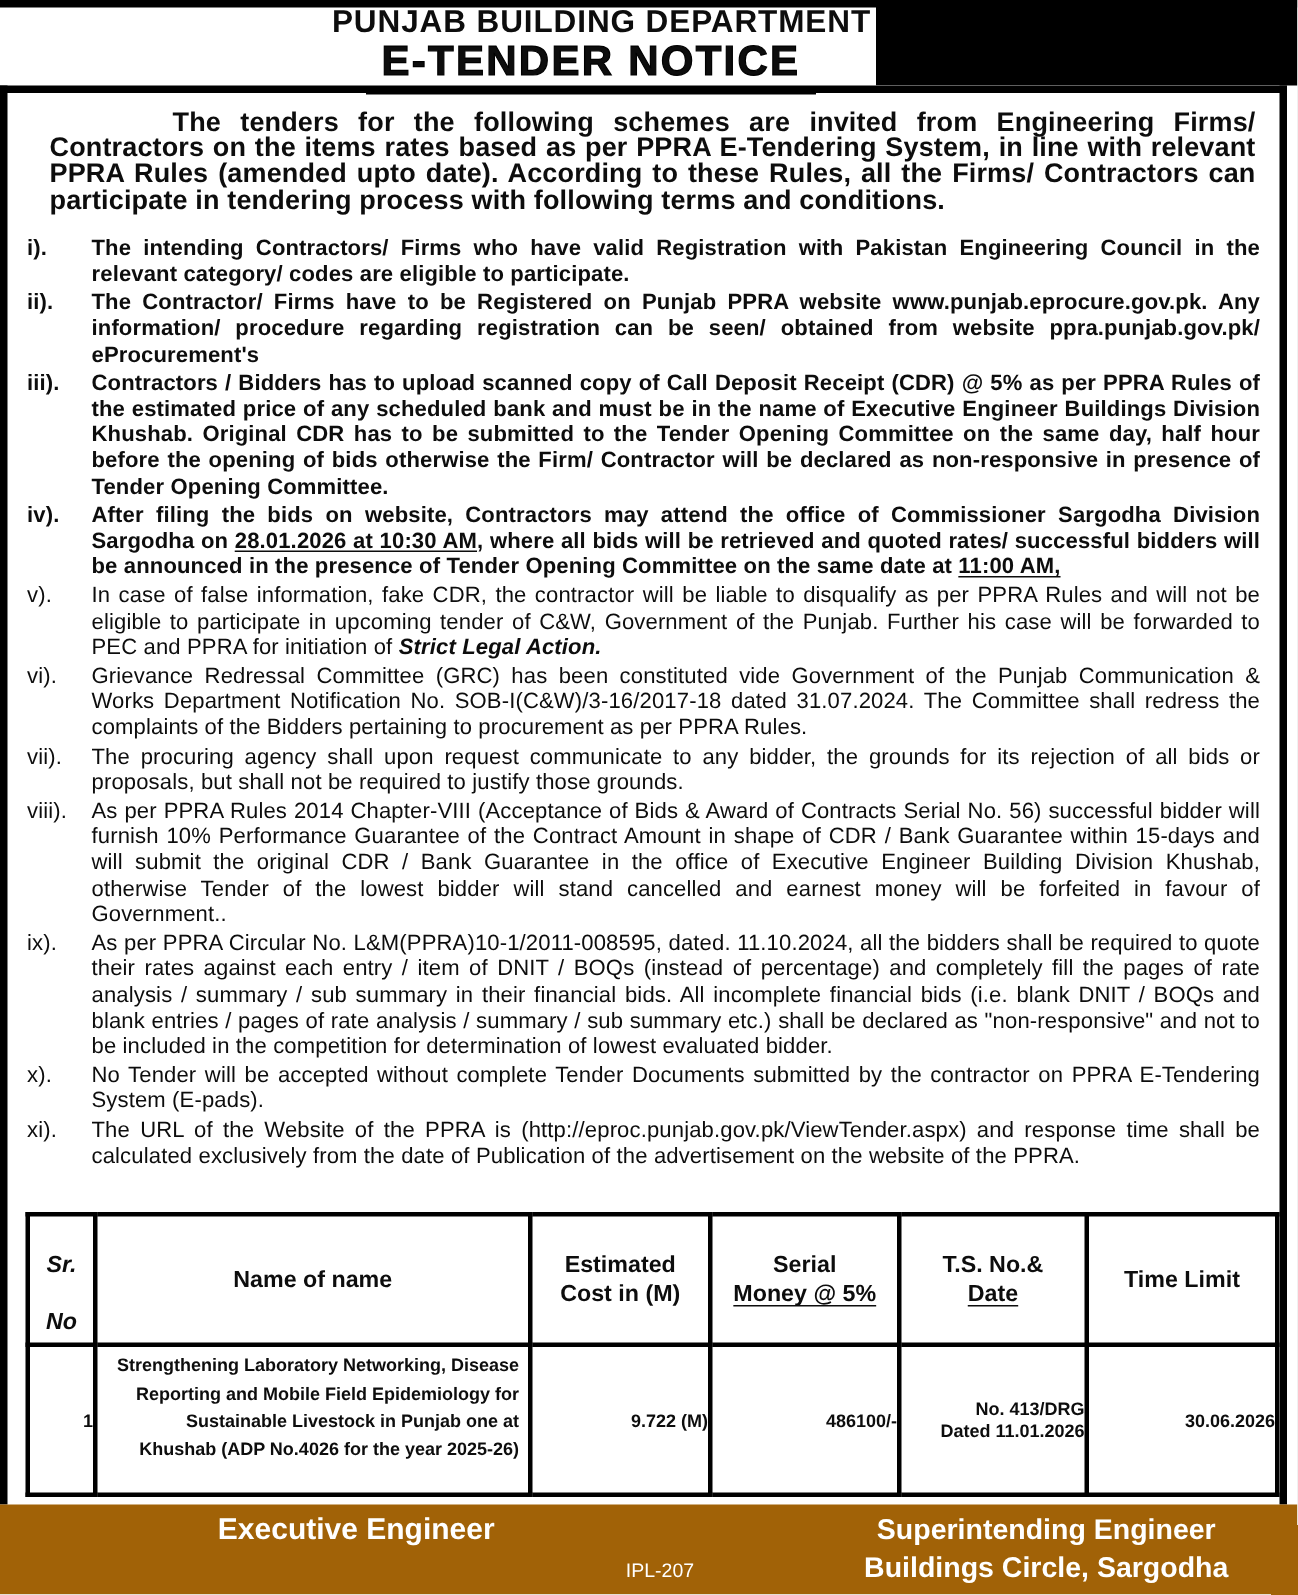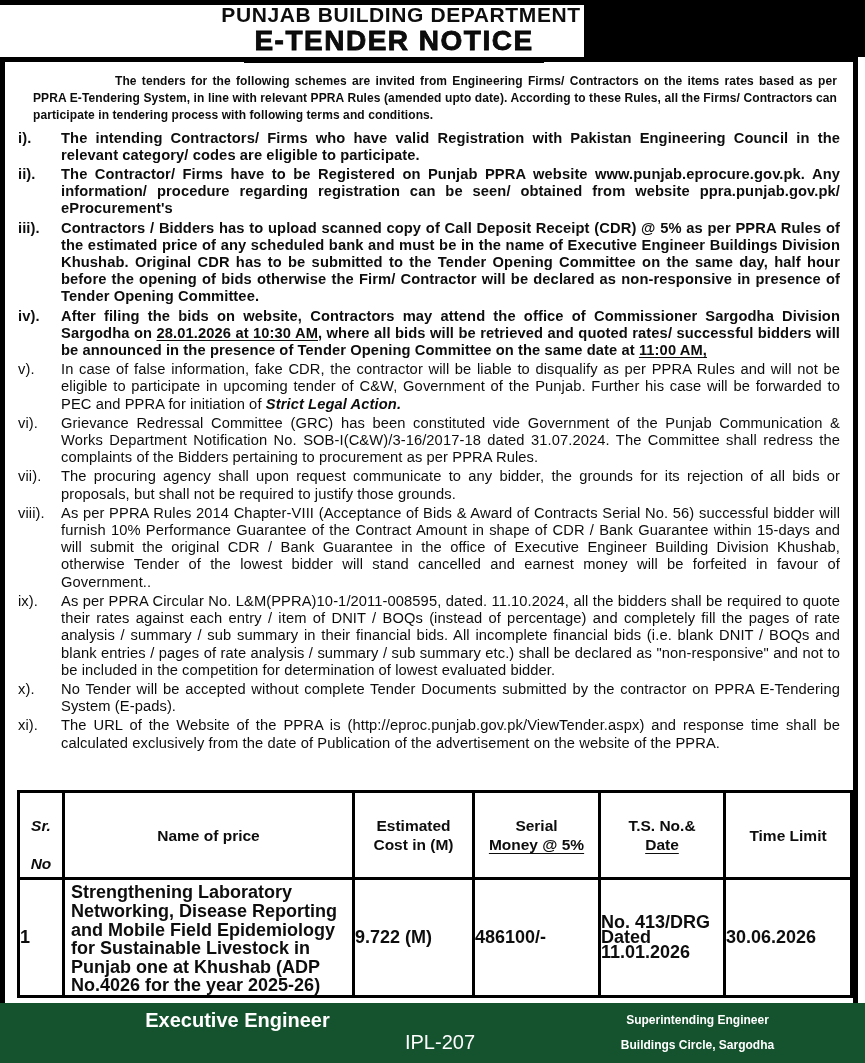--- a/index.html
+++ b/index.html
@@ -21,54 +21,54 @@
     -webkit-text-stroke:.8px #000;
   }
 
   .content-box {
     position:absolute; top:57px; left:0; right:7px; bottom:60px; background:#fff;
     border-top:5px solid #000; border-left:5px solid #000; border-right:5px solid #000;
   }
   .flow { position:absolute; top:0; left:0; right:0; height:772px; overflow:hidden; padding-top:9px; }
 
   .intro {
-    margin:2px 16px 5px 28px; text-indent:82px; text-align:justify;
-    font-size:12px; line-height:17.2px; font-weight:700; letter-spacing:.1px;
+    margin:2px 16px 16px 28px; text-indent:82px; text-align:justify;
+    font-size:18px; line-height:17.2px; font-weight:700; letter-spacing:.1px;
   }
   .terms { margin-right:13px; }
   .term { display:flex; margin-bottom:2px; font-size:14.7px; line-height:17.2px; letter-spacing:.1px; }
   .term .tl { flex:0 0 56px; padding-left:13px; }
   .term .tt { flex:1; text-align:justify; }
   .w700 { font-weight:700; }
   .w500 { font-weight:500; }
   .useg { text-decoration:underline; text-underline-offset:2px; font-weight:700; }
   .itseg { font-style:italic; font-weight:700; }
 
   table.tender-table {
     position:absolute; left:12px; bottom:5px; width:833px;
     border-collapse:collapse; table-layout:fixed; background:#fff;
   }
   .tender-table th, .tender-table td { border:3px solid #000; vertical-align:middle; }
   .tender-table thead th { font-size:15.5px; font-weight:700; line-height:19px; text-align:center; padding:4px 2px; height:52px; }
   .hdr-italic { font-style:italic;margin-top:19px; }
   .hdr-underline { text-decoration:underline; text-underline-offset:3px; }
   .tender-table tbody tr { height:100px; }
-  .tender-table tbody td { text-align:left; font-weight:700; font-size:18px; }
+  .tender-table tbody td { text-align:right; font-weight:700; font-size:12px; }
   td.namecell {
     text-align:justify; vertical-align:top; padding:3px 6px 0 6px;
     font-size:14.3px; line-height:18.6px; font-weight:700;
   }
   td.tscell { font-size:12.5px; line-height:15px; font-weight:700; }
   .c-sr { width:45px; } .c-name { width:290px; } .c-cost { width:120px; }
   .c-earnest { width:126px; } .c-ts { width:125px; } .c-time { width:127px; }
 
-  .footer-bar { position:absolute; left:0; bottom:0; width:865px; height:60px; background:#14532d; color:#fff; }
+  .footer-bar { position:absolute; left:0; bottom:0; width:865px; height:60px; background:#a16207; color:#fff; }
   .f-left  { position:absolute; left:0; top:5px; width:475px; text-align:center; font-size:20px; line-height:25px; font-weight:700; }
-  .f-center{ position:absolute; left:385px; bottom:9px; width:110px; text-align:center; font-size:20px; font-weight:500; }
-  .f-right { position:absolute; right:0; top:5px; width:335px; text-align:center; font-size:12px; line-height:25px; font-weight:700; }
+  .f-center{ position:absolute; left:385px; bottom:9px; width:110px; text-align:center; font-size:13px; font-weight:500; }
+  .f-right { position:absolute; right:0; top:5px; width:335px; text-align:center; font-size:19px; line-height:25px; font-weight:700; }
 </style>
 </head>
 <body>
 
 <div class="page">
   <div class="top-strip"></div>
   <div class="corner-block"></div>
 
   <header class="masthead">
     <div class="dept">PUNJAB BUILDING DEPARTMENT</div>
@@ -130,21 +130,21 @@
     </div>
 
     <table class="tender-table">
       <thead>
         <tr>
           <th class="c-sr">
             <div class="hdr-italic">Sr.</div>
             <div class="hdr-italic">No</div>
           </th>
           <th class="c-name">
-            <div>Name of price</div>
+            <div>Name of name</div>
           </th>
           <th class="c-cost">
             <div>Estimated</div>
             <div>Cost in  (M)</div>
           </th>
           <th class="c-earnest">
             <div>Serial</div>
             <div class="hdr-underline">Money  @ 5%</div>
           </th>
           <th class="c-ts">

